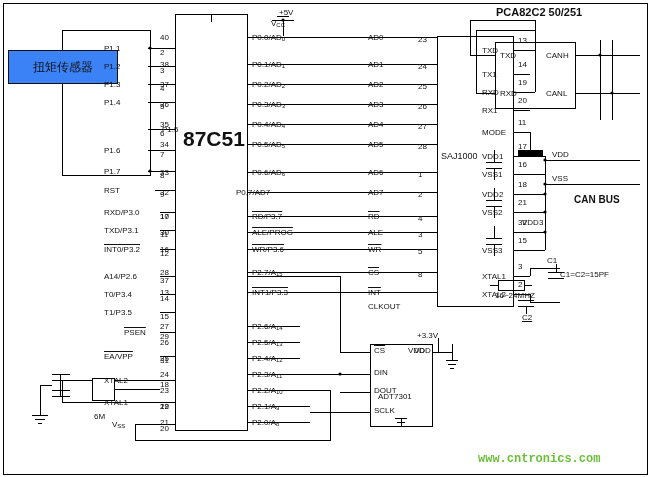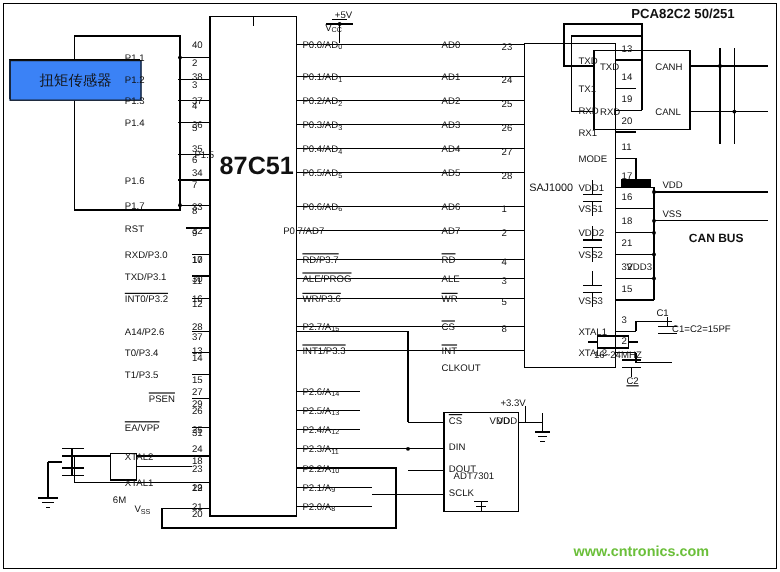--- a/index.html
+++ b/index.html
@@ -6,30 +6,30 @@
   body{
     width:650px;height:477px;background:#ffffff;
     font-family:"Liberation Sans", sans-serif;
     position:relative;overflow:hidden;
   }
   #sheet{position:absolute;left:0;top:0;width:650px;height:477px;}
   .lbl{position:absolute;font-size:8px;color:#111;white-space:nowrap;line-height:9px;}
   .ovr{ text-decoration:overline; }
   .sub{font-size:6px;vertical-align:-1px;}
   #title-87c51{font-size:21px;font-weight:bold;}
-  #title-pca{font-size:11px;font-weight:bold;text-align:center;margin-left:30px;}
+  #title-pca{font-size:11px;font-weight:bold;text-align:center;}
   #title-saj{font-size:9px;}
   #title-adt{font-size:8px;}
   #canbus{font-size:10px;font-weight:bold;}
   #torque{
     position:absolute;font-size:12px;color:#111;
     border:1px solid #111;background:#3b82f6;
     display:flex;align-items:center;justify-content:center;
   }
-  #watermark{position:absolute;font-size:12px;color:#6bbf3a;font-weight:bold;}
+  #watermark{position:absolute;font-size:12px;color:#6bbf3a;font-weight:bold;font-family:Liberation Mono, monospace;}
 </style>
 </head>
 <body>
 
 <svg id="sheet" viewBox="0 0 650 477" xmlns="http://www.w3.org/2000/svg">
   <g stroke="#000" stroke-width="1" fill="none" shape-rendering="crispEdges">
 
     <rect x="3" y="3" width="644" height="471"></rect>
 
     <rect x="175" y="14" width="72" height="416"></rect>

